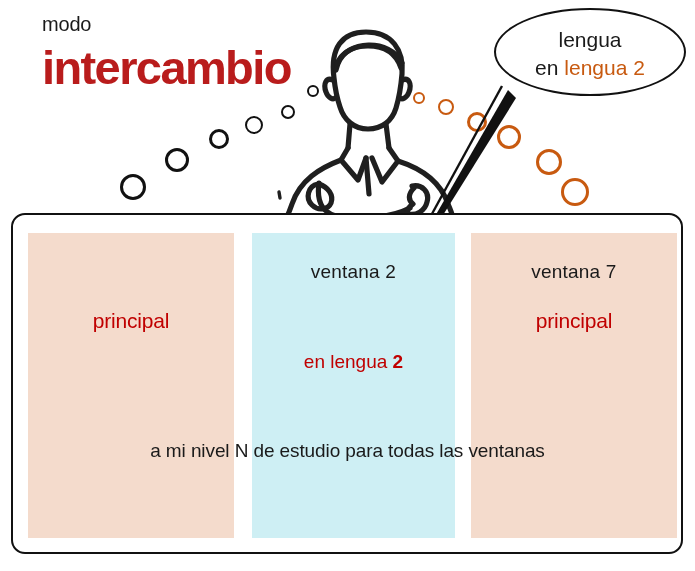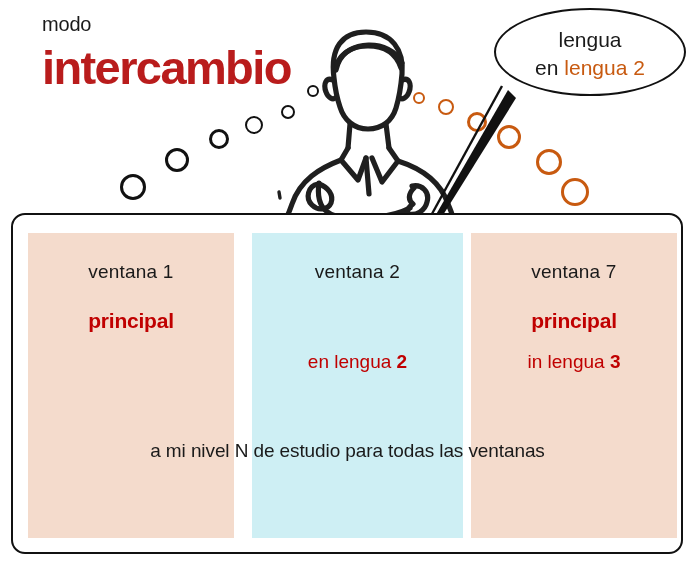--- a/index.html
+++ b/index.html
@@ -113,41 +113,41 @@
     background: #ffffff;
   }
 
   .window-column {
     position: absolute;
     top: 18px;
     width: 206px;
     height: 305px;
   }
   #window-column-1 { left: 15px;  background: #F4DBCC; }
-  #window-column-2 { left: 239px; background: #CEEFF4; width: 203px; padding-left: 8px; }
+  #window-column-2 { left: 239px; background: #CEEFF4; width: 203px; }
   #window-column-3 { left: 458px; background: #F4DBCC; }
 
   .window-title {
     position: absolute;
     left: 0;
     top: 28px;
     width: 100%;
     text-align: center;
     font-size: 19px;
     color: #1a1a1a;
     letter-spacing: 0.2px;
   }
   .window-role {
     position: absolute;
     left: 0;
     top: 76px;
     width: 100%;
     text-align: center;
     font-size: 21px;
-    font-weight: bold;
+    font-weight: normal;
     color: #C00000;
     letter-spacing: -0.2px;
   }
   .window-lang {
     position: absolute;
     left: 0;
     top: 118px;
     width: 100%;
     text-align: center;
     font-size: 19px;
@@ -234,34 +234,30 @@
 </div>
 
 <svg id="speech-tail-svg" viewBox="0 0 130 176" width="130" height="176">
   <path d="M118 6 L22 172 L30 168 L126 14 Z" fill="#111111"></path>
   <path d="M112 2 L20 170" stroke="#111111" stroke-width="2.4" fill="none"></path>
 </svg>
 
 <div id="main-panel">
 
   <div class="window-column" id="window-column-1">
-    <div class="window-title">ventana 1</div>
     <div class="window-role">principal</div>
   </div>
 
   <div class="window-column" id="window-column-2">
     <div class="window-title">ventana 2</div>
     <div class="window-lang">
       <span>en lengua </span><b>2</b>
     </div>
   </div>
 
   <div class="window-column" id="window-column-3">
     <div class="window-title">ventana 7</div>
     <div class="window-role">principal</div>
-    <div class="window-lang">
-      <span>in lengua </span><b>3</b>
-    </div>
   </div>
 
 </div>
 
 <div id="footer-note">a mi nivel N de estudio para todas las ventanas</div>
 
 </body></html>

